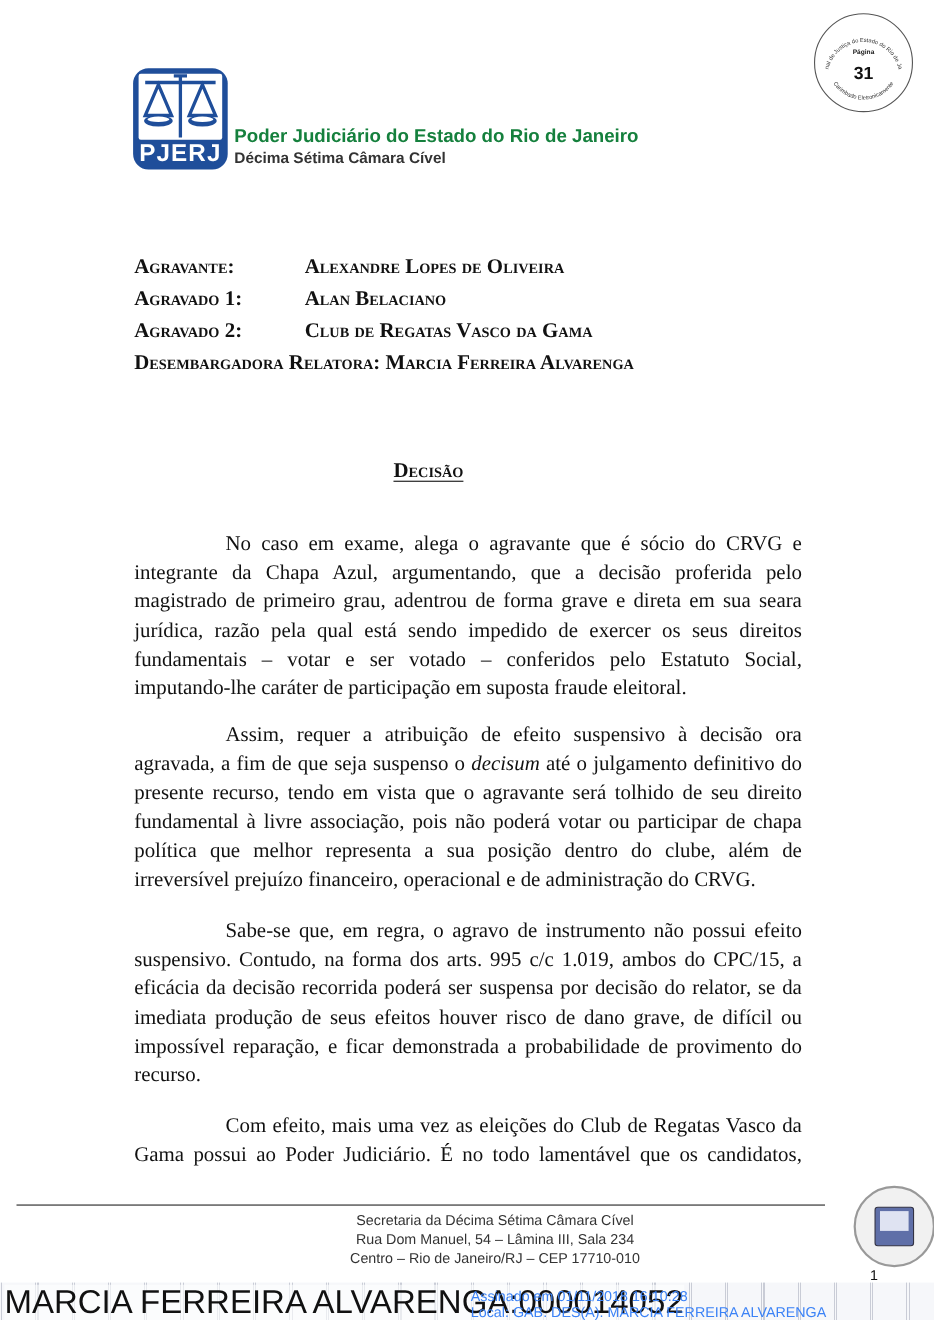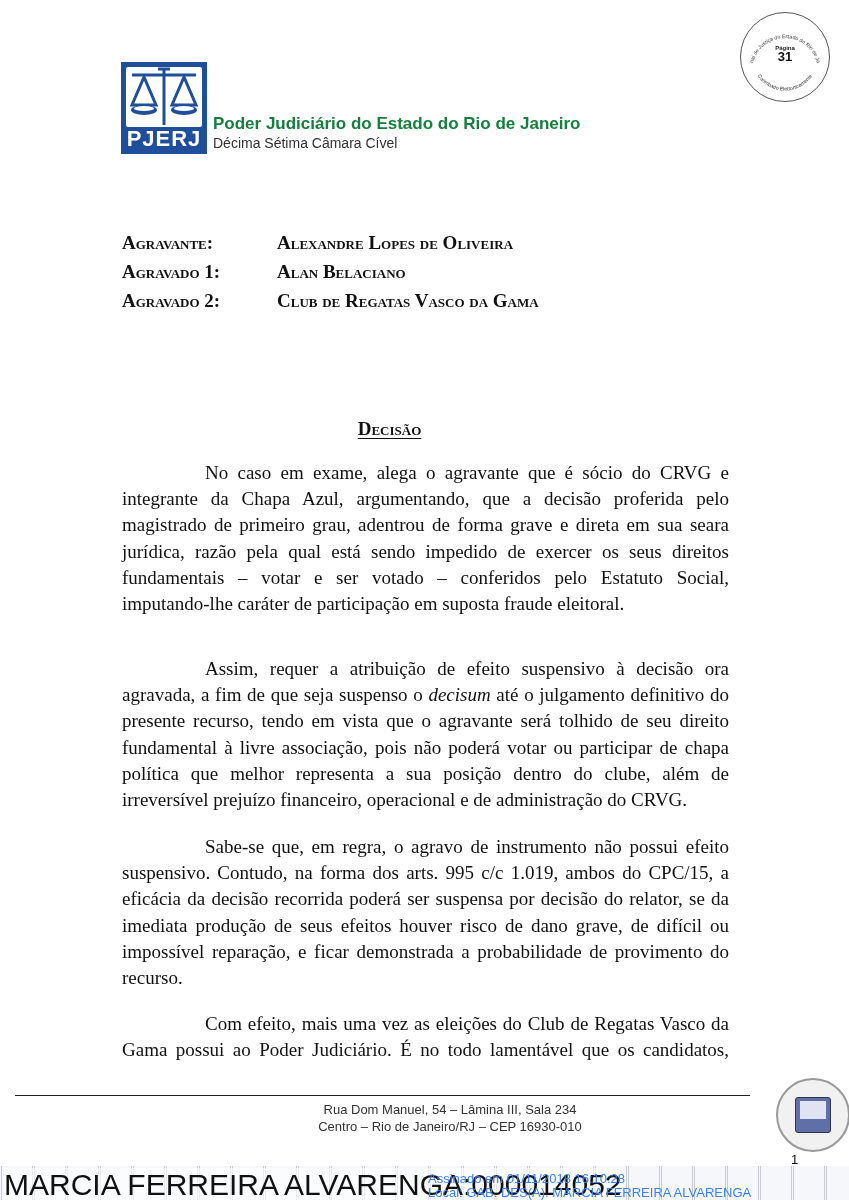--- a/index.html
+++ b/index.html
@@ -2,41 +2,41 @@
 <html><head>
 <meta charset="utf-8">
 <style>
   html, body { margin: 0; padding: 0; background: #ffffff; }
   body { width: 849px; height: 1200px; position: relative; overflow: hidden; font-family: "Liberation Serif", "DejaVu Serif", serif; color: #111; }
 
   
   .page-stamp { position: absolute; left: 740px; top: 12px; width: 88px; height: 88px; border: 1px solid #555; border-radius: 50%; }
   .page-stamp svg { position: absolute; left: 0; top: 0; }
   .page-stamp .lbl { position: absolute; left: 0; width: 88px; top: 32px; text-align: center; font-family: "Liberation Sans", sans-serif; font-size: 6px; font-weight: bold; color: #222; }
-  .page-stamp .num { position: absolute; left: 0; width: 88px; top: 36px; text-align: center; font-family: "Liberation Sans", sans-serif; font-size: 13px; font-weight: bold; color: #111; }
+  .page-stamp .num { position: absolute; left: 0; width: 88px; top: 46px; text-align: center; font-family: "Liberation Sans", sans-serif; font-size: 16px; font-weight: bold; color: #111; }
 
   
-  .logo { position: absolute; left: 121px; top: 62px; width: 86px; height: 92px; background: #1f4e9a; border-radius: 0; }
+  .logo { position: absolute; left: 121px; top: 62px; width: 86px; height: 92px; background: #1f4e9a; border-radius: 14px; }
   .logo .inner { position: absolute; left: 5px; top: 5px; width: 76px; height: 60px; background: #fff; border-radius: 2px; }
   .logo .acr { position: absolute; left: 0; width: 86px; top: 64px; text-align: center; color: #fff; font-family: "Liberation Sans", sans-serif; font-weight: bold; font-size: 22px; letter-spacing: 1px; }
   .court-name { position: absolute; left: 213px; top: 114px; color: #15803d; font-family: "Liberation Sans", sans-serif; font-weight: bold; font-size: 17px; }
-  .chamber-name { position: absolute; left: 213px; top: 135px; color: #333; font-family: "Liberation Sans", sans-serif; font-weight: normal; font-size: 14px; }
+  .chamber-name { position: absolute; left: 213px; top: 135px; color: #333; font-family: "Liberation Sans", sans-serif; font-weight: bold; font-size: 14px; }
 
   
   .case { position: absolute; left: 122px; top: 228px; font-size: 19px; font-weight: bold; font-variant: small-caps; line-height: 29px; }
   .case .row { white-space: nowrap; height: 29px; }
   .case .k { display: inline-block; }
   .case .k.fixed { width: 155px; }
 
   .title { position: absolute; left: 0; width: 779px; top: 418px; text-align: center; font-size: 19px; font-weight: bold; font-variant: small-caps; }
   .title span { text-decoration: underline; text-underline-offset: 3px; }
 
   
   .para { position: absolute; left: 122px; width: 607px; font-size: 19px; line-height: 26.2px; text-align: justify; text-indent: 83px; }
-  .p1 { top: 460px; }
+  .p1 { top: 482px; }
   .p2 { top: 656px; }
   .p3 { top: 834px; }
   .p4 { top: 1011px; }
 
   
   .footer-rule { position: absolute; left: 15px; top: 1095px; width: 735px; height: 1px; background: #222; }
   .footer-addr { position: absolute; left: 250px; width: 400px; top: 1101px; text-align: center; font-family: "Liberation Sans", sans-serif; font-size: 13px; color: #333; line-height: 17px; }
   .seal { position: absolute; left: 776px; top: 1078px; width: 70px; height: 70px; border-radius: 50%; border: 2px solid #999; background: #f1f1f1; }
   .seal .mid { position: absolute; left: 17px; top: 17px; width: 34px; height: 34px; background: #5f6fa8; border: 1px solid #334; border-radius: 3px; }
   .seal .mid .in { position: absolute; left: 4px; top: 3px; width: 26px; height: 18px; background: #dfe3f2; }
@@ -93,33 +93,38 @@
 <div class="case">
   <div class="row">
     <span class="k fixed">Agravante:</span><span>Alexandre Lopes de Oliveira</span>
   </div>
   <div class="row">
     <span class="k fixed">Agravado 1:</span><span>Alan Belaciano</span>
   </div>
   <div class="row">
     <span class="k fixed">Agravado 2:</span><span>Club de Regatas Vasco da Gama</span>
   </div>
+  <div class="row">
+    <span class="k">Desembargadora Relatora:</span>
+    <span>Marcia Ferreira Alvarenga</span>
+  </div>
 </div>
 
 <div class="title"><span>Decisão</span></div>
 
 <p class="para p1" style="margin:0">No caso em exame, alega o agravante que é sócio do CRVG e integrante da Chapa Azul, argumentando, que a decisão proferida pelo magistrado de primeiro grau, adentrou de forma grave e direta em sua seara jurídica, razão pela qual está sendo impedido de exercer os seus direitos fundamentais – votar e ser votado – conferidos pelo Estatuto Social, imputando-lhe caráter de participação em suposta fraude eleitoral.</p>
 <p class="para p2" style="margin:0"><span>Assim, requer a atribuição de efeito suspensivo à decisão ora agravada, a fim de que seja suspenso o </span><i>decisum</i><span> até o julgamento definitivo do presente recurso, tendo em vista que o agravante será tolhido de seu direito fundamental à livre associação, pois não poderá votar ou participar de chapa política que melhor representa a sua posição dentro do clube, além de irreversível prejuízo financeiro, operacional e de administração do CRVG.</span></p>
 <p class="para p3" style="margin:0">Sabe-se que, em regra, o agravo de instrumento não possui efeito suspensivo. Contudo, na forma dos arts. 995 c/c 1.019, ambos do CPC/15, a eficácia da decisão recorrida poderá ser suspensa por decisão do relator, se da imediata produção de seus efeitos houver risco de dano grave, de difícil ou impossível reparação, e ficar demonstrada a probabilidade de provimento do recurso.</p>
 <p class="para p4" style="margin:0; text-align-last: justify;">Com efeito, mais uma vez as eleições do Club de Regatas Vasco da Gama possui ao Poder Judiciário.  É no todo lamentável que os candidatos,</p>
 
 <div class="footer-rule"></div>
 <div class="footer-addr">
+  <div>Secretaria da Décima Sétima Câmara Cível</div>
   <div>Rua Dom Manuel, 54 – Lâmina III, Sala 234</div>
-  <div>Centro – Rio de Janeiro/RJ – CEP 16930-010</div>
+  <div>Centro – Rio de Janeiro/RJ – CEP 17710-010</div>
 </div>
 <div class="seal" title="Assinado Digitalmente">
   <div class="mid">
       <div class="in"></div>
     </div>
 </div>
 <div class="page-num">1</div>
 
 <div class="sig-band-bg"></div>
 <div class="sig-band"></div>

